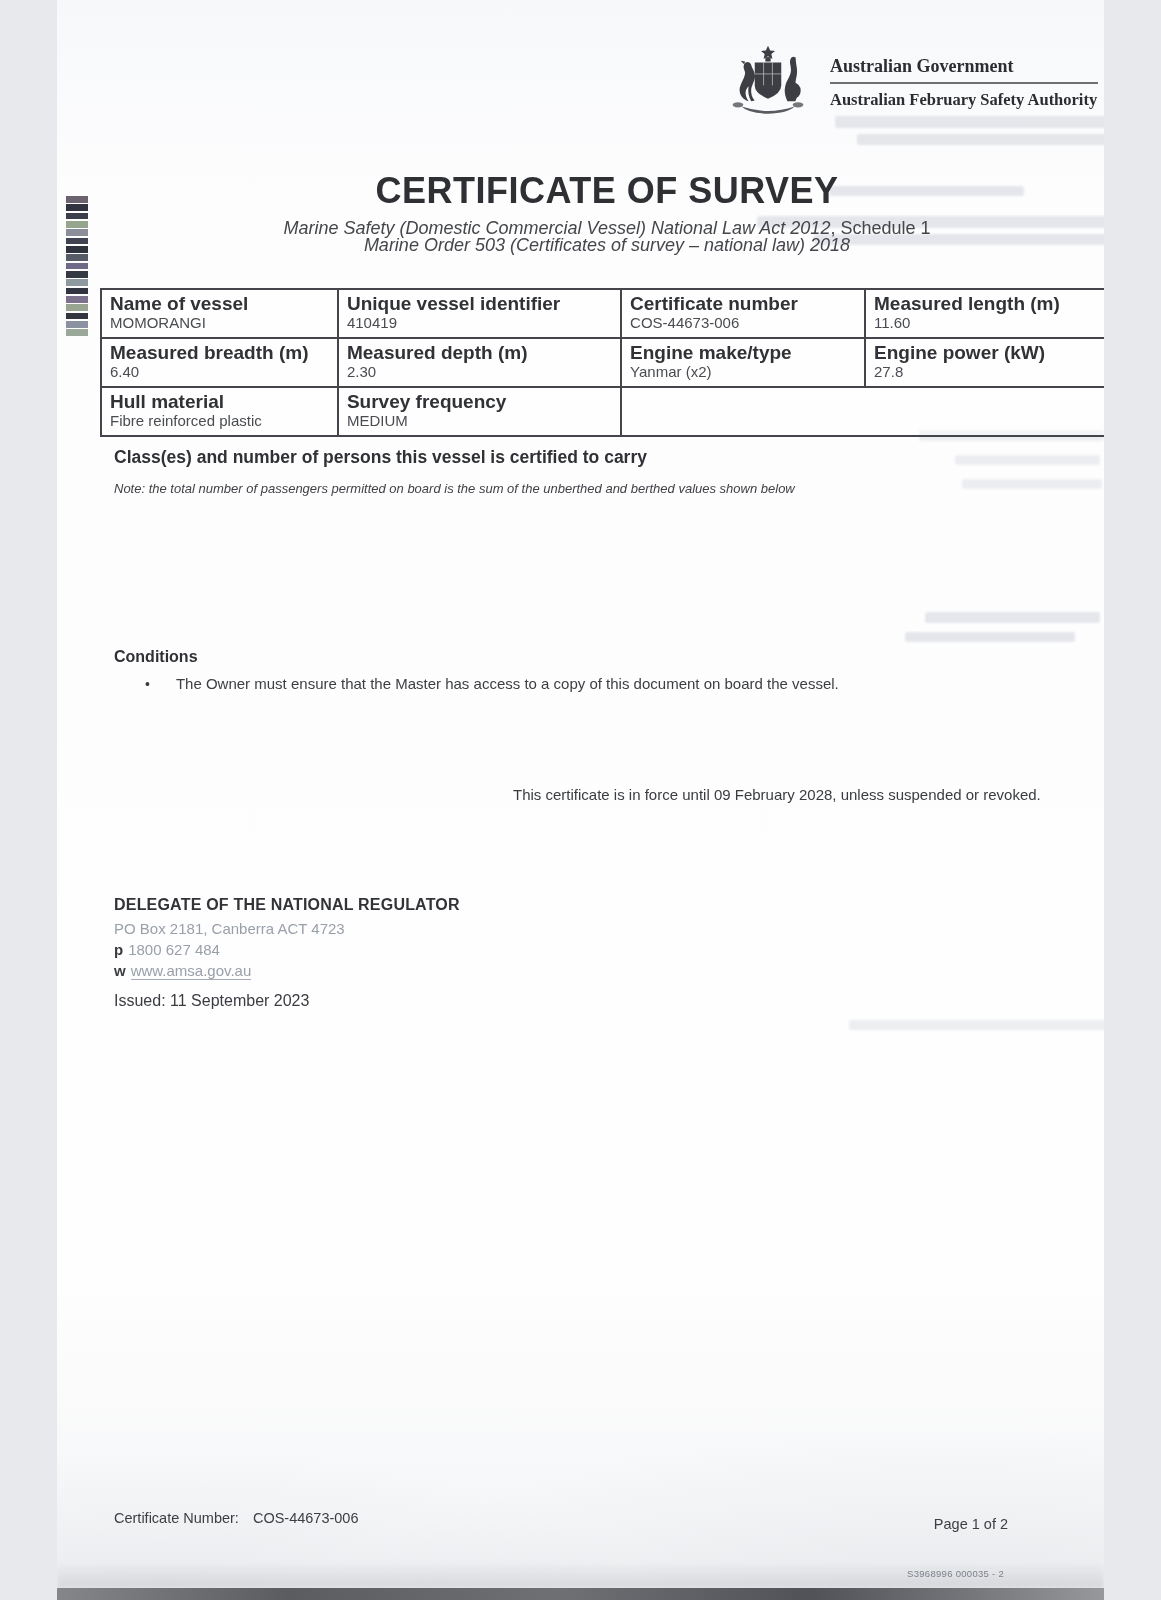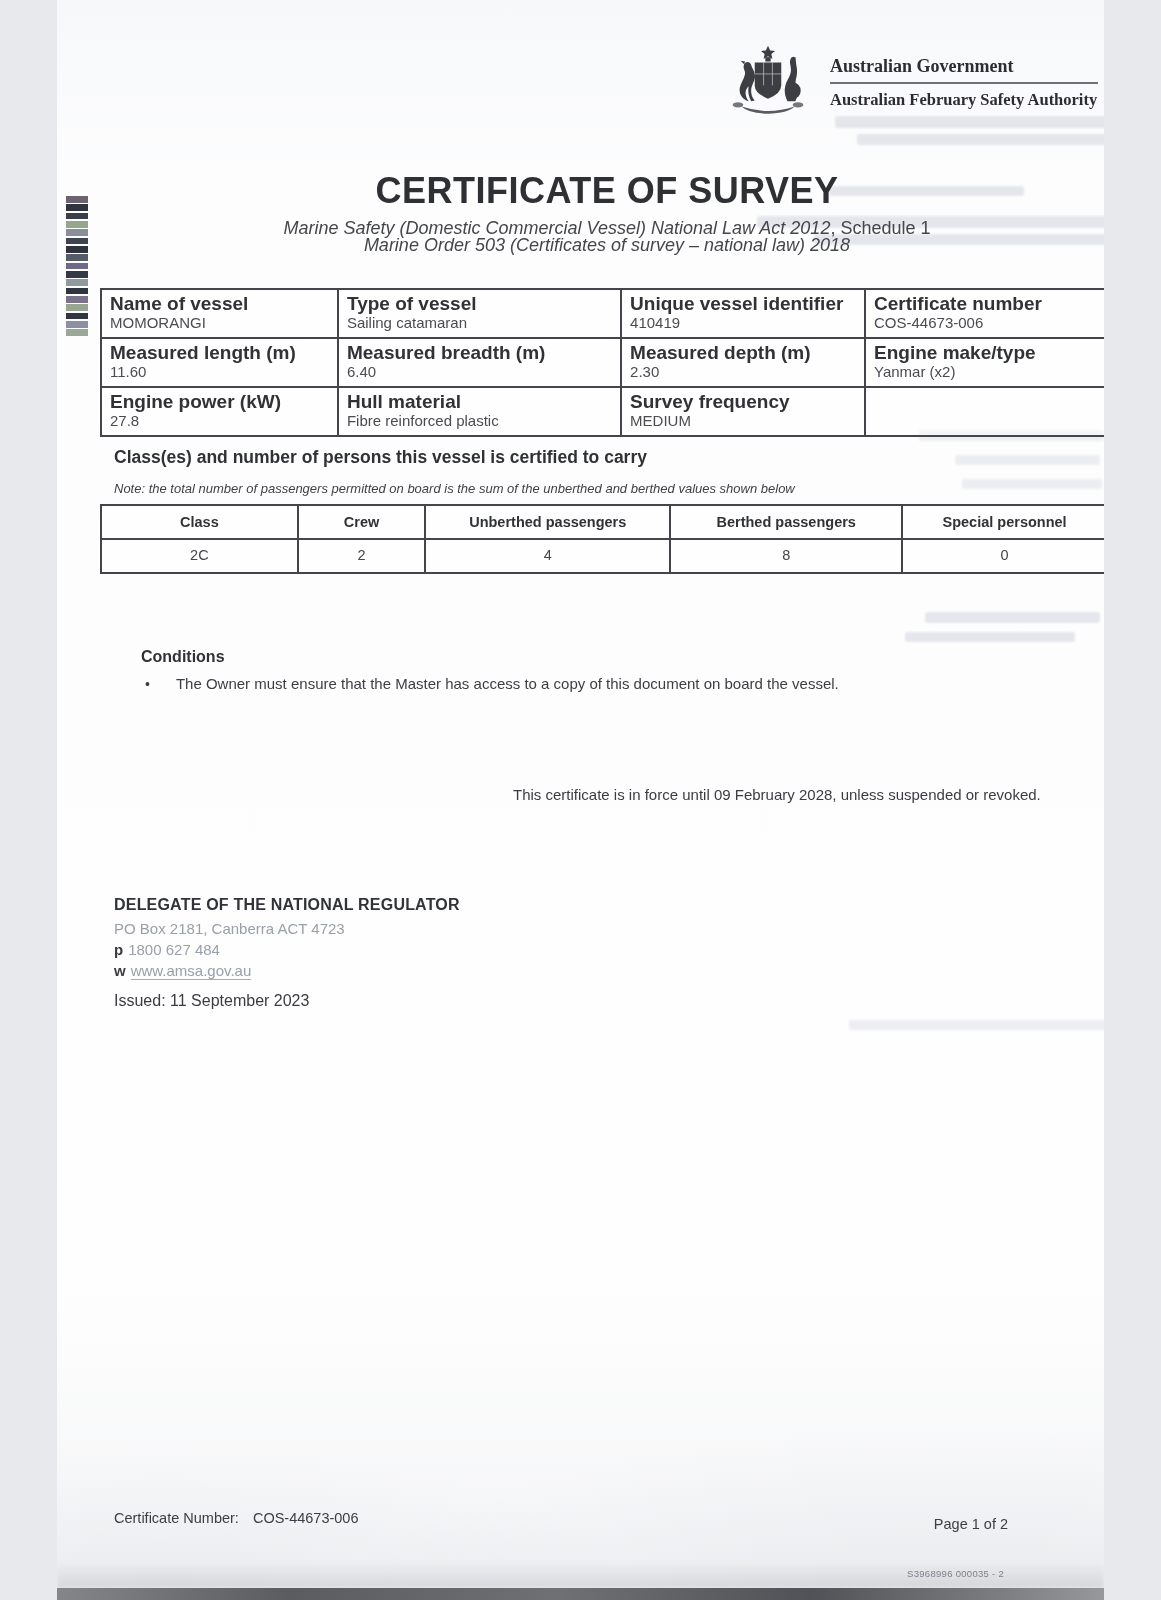--- a/index.html
+++ b/index.html
@@ -59,21 +59,21 @@
   .ctable{
     position:absolute;left:43px;top:504px;width:1004px;
     display:grid;grid-template-columns:19.6% 12.7% 24.4% 23.1% 20.2%;
     border:2px solid #43454a;background:rgba(255,255,255,.4);
   }
   .ctable .hcell{border-right:2px solid #43454a;border-bottom:2px solid #43454a;padding:8px 4px;text-align:center;font-weight:bold;font-size:14.5px;color:#303236;}
   .ctable .hcell:nth-child(5){border-right:none;}
   .ctable .vcell{border-right:2px solid #43454a;padding:7px 4px 9px 4px;text-align:center;font-size:14.5px;color:#44464b;}
   .ctable .vcell:nth-child(10){border-right:none;}
   
-  .cond-heading{position:absolute;left:57px;top:648px;font-size:16px;font-weight:bold;color:#2f3135;margin-left:27px;}
+  .cond-heading{position:absolute;left:57px;top:648px;font-size:16px;font-weight:bold;color:#2f3135;}
   .cond-item{position:absolute;left:88px;top:675px;font-size:15px;color:#3c3e43;}
   .cond-item::before{content:"\2022";margin-right:26px;font-size:14px;}
   
   .validity{position:absolute;left:456px;top:786px;font-size:15px;color:#3a3c41;}
   
   .reg-heading{position:absolute;left:57px;top:896px;font-size:16px;font-weight:bold;letter-spacing:.2px;color:#313337;}
   .reg-address{position:absolute;left:57px;top:920px;font-size:15px;color:#9aa0aa;}
   .reg-phone{position:absolute;left:57px;top:941px;font-size:15px;color:#9aa0aa;}
   .reg-web{position:absolute;left:57px;top:962px;font-size:15px;color:#9aa0aa;}
   .prefix{font-weight:bold;color:#3a3c41;margin-right:5px;}
@@ -162,24 +162,20 @@
       <div class="it">Marine Order 503 (Certificates of survey – national law) 2018</div>
     </div>
   </div>
 
   <div class="dtable">
     <div class="cell">
       <div class="cell-label">Name of vessel</div>
       <div class="cell-value">MOMORANGI</div>
     </div>
     <div class="cell">
-      <div class="cell-label">Type of vessel</div>
-      <div class="cell-value">Sailing catamaran</div>
-    </div>
-    <div class="cell">
       <div class="cell-label">Unique vessel identifier</div>
       <div class="cell-value">410419</div>
     </div>
     <div class="cell">
       <div class="cell-label">Certificate number</div>
       <div class="cell-value">COS-44673-006</div>
     </div>
     <div class="cell">
       <div class="cell-label">Measured length (m)</div>
       <div class="cell-value">11.60</div>
@@ -206,32 +202,20 @@
     </div>
     <div class="cell">
       <div class="cell-label">Survey frequency</div>
       <div class="cell-value">MEDIUM</div>
     </div>
   </div>
 
   <div class="class-heading">Class(es) and number of persons this vessel is certified to carry</div>
   <div class="class-note">Note: the total number of passengers permitted on board is the sum of the unberthed and berthed values shown below</div>
 
-  <div class="ctable">
-    <div class="hcell">Class</div>
-    <div class="hcell">Crew</div>
-    <div class="hcell">Unberthed passengers</div>
-    <div class="hcell">Berthed passengers</div>
-    <div class="hcell">Special personnel</div>
-    <div class="vcell">2C</div>
-    <div class="vcell">2</div>
-    <div class="vcell">4</div>
-    <div class="vcell">8</div>
-    <div class="vcell">0</div>
-  </div>
 
   <div class="cond-heading">Conditions</div>
   <div class="cond-item">The Owner must ensure that the Master has access to a copy of this document on board the vessel.</div>
 
   <div class="validity">This certificate is in force until 09 February 2028, unless suspended or revoked.</div>
 
   <div class="reg-heading">DELEGATE OF THE NATIONAL REGULATOR</div>
   <div class="reg-address">PO Box 2181, Canberra ACT 4723</div>
   <div class="reg-phone">
     <span class="prefix">p</span><span>1800 627 484</span>

